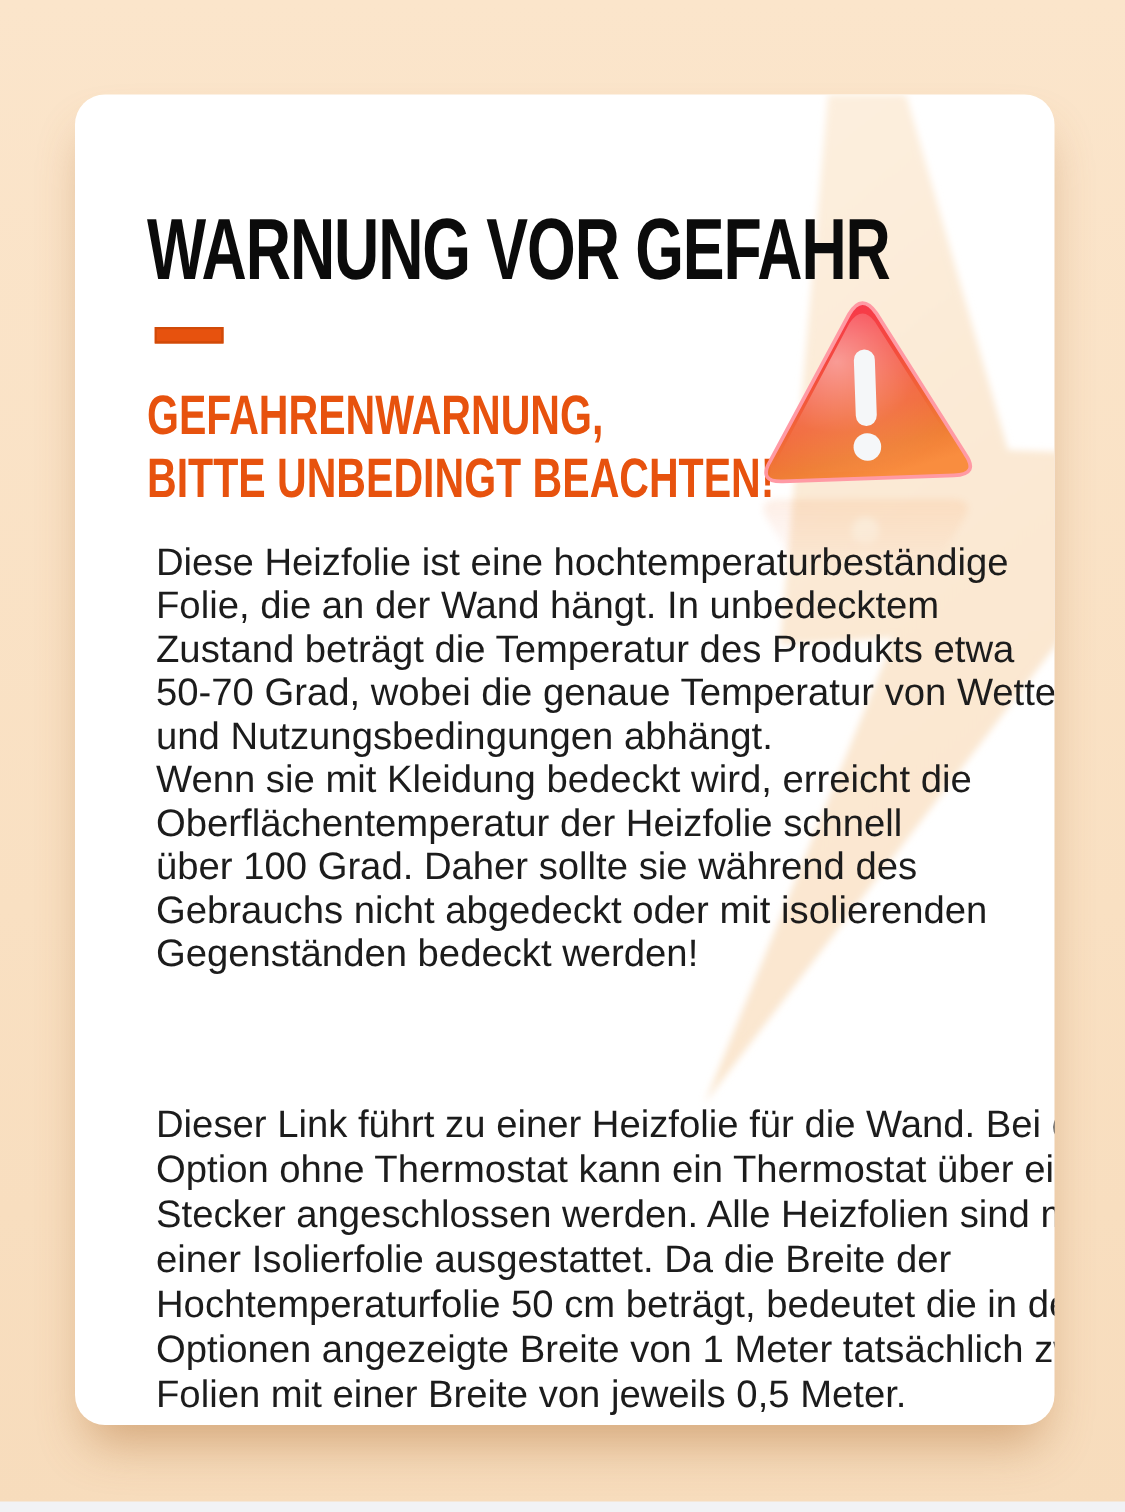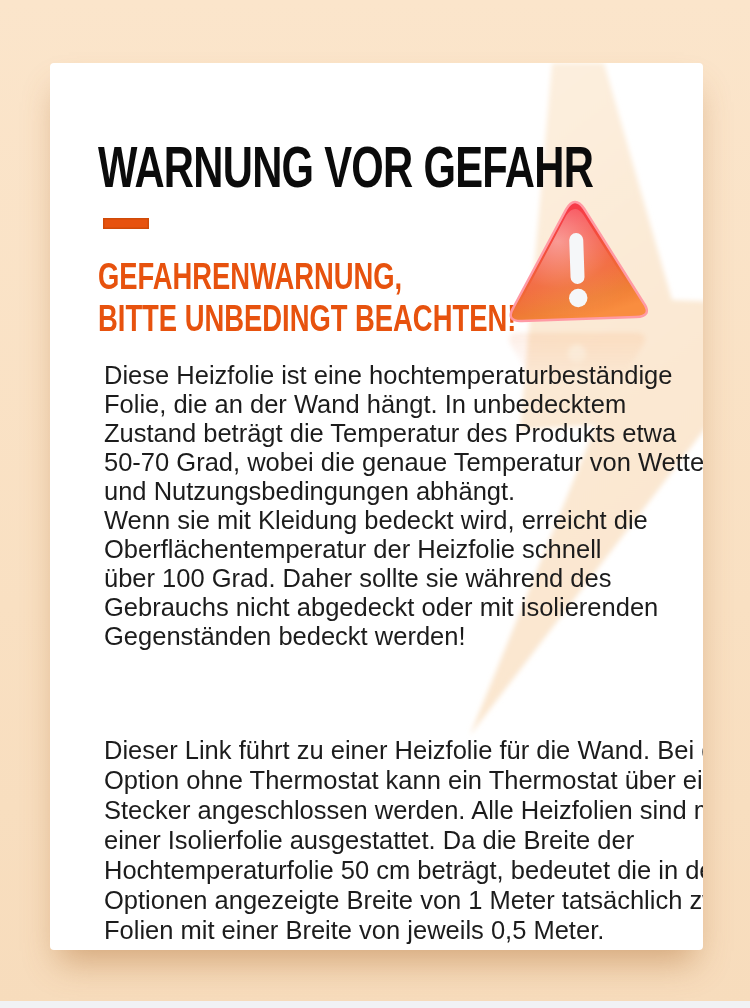--- a/index.html
+++ b/index.html
@@ -18,21 +18,21 @@
     position: absolute;
     left: 0; bottom: 0;
     width: 750px; height: 7px;
     background: #f1f2f5;
   }
   .card {
     position: absolute;
     left: 50px; top: 63px;
     width: 653px; height: 887px;
     background: #ffffff;
-    border-radius: 4px;
+    border-radius: 20px;
     box-shadow: 0 20px 32px -8px rgba(170, 105, 45, 0.45);
     overflow: hidden;
   }
   .bolt-watermark {
     position: absolute;
     left: 0; top: 0;
     width: 653px; height: 887px;
     pointer-events: none;
   }
   .page-title {

